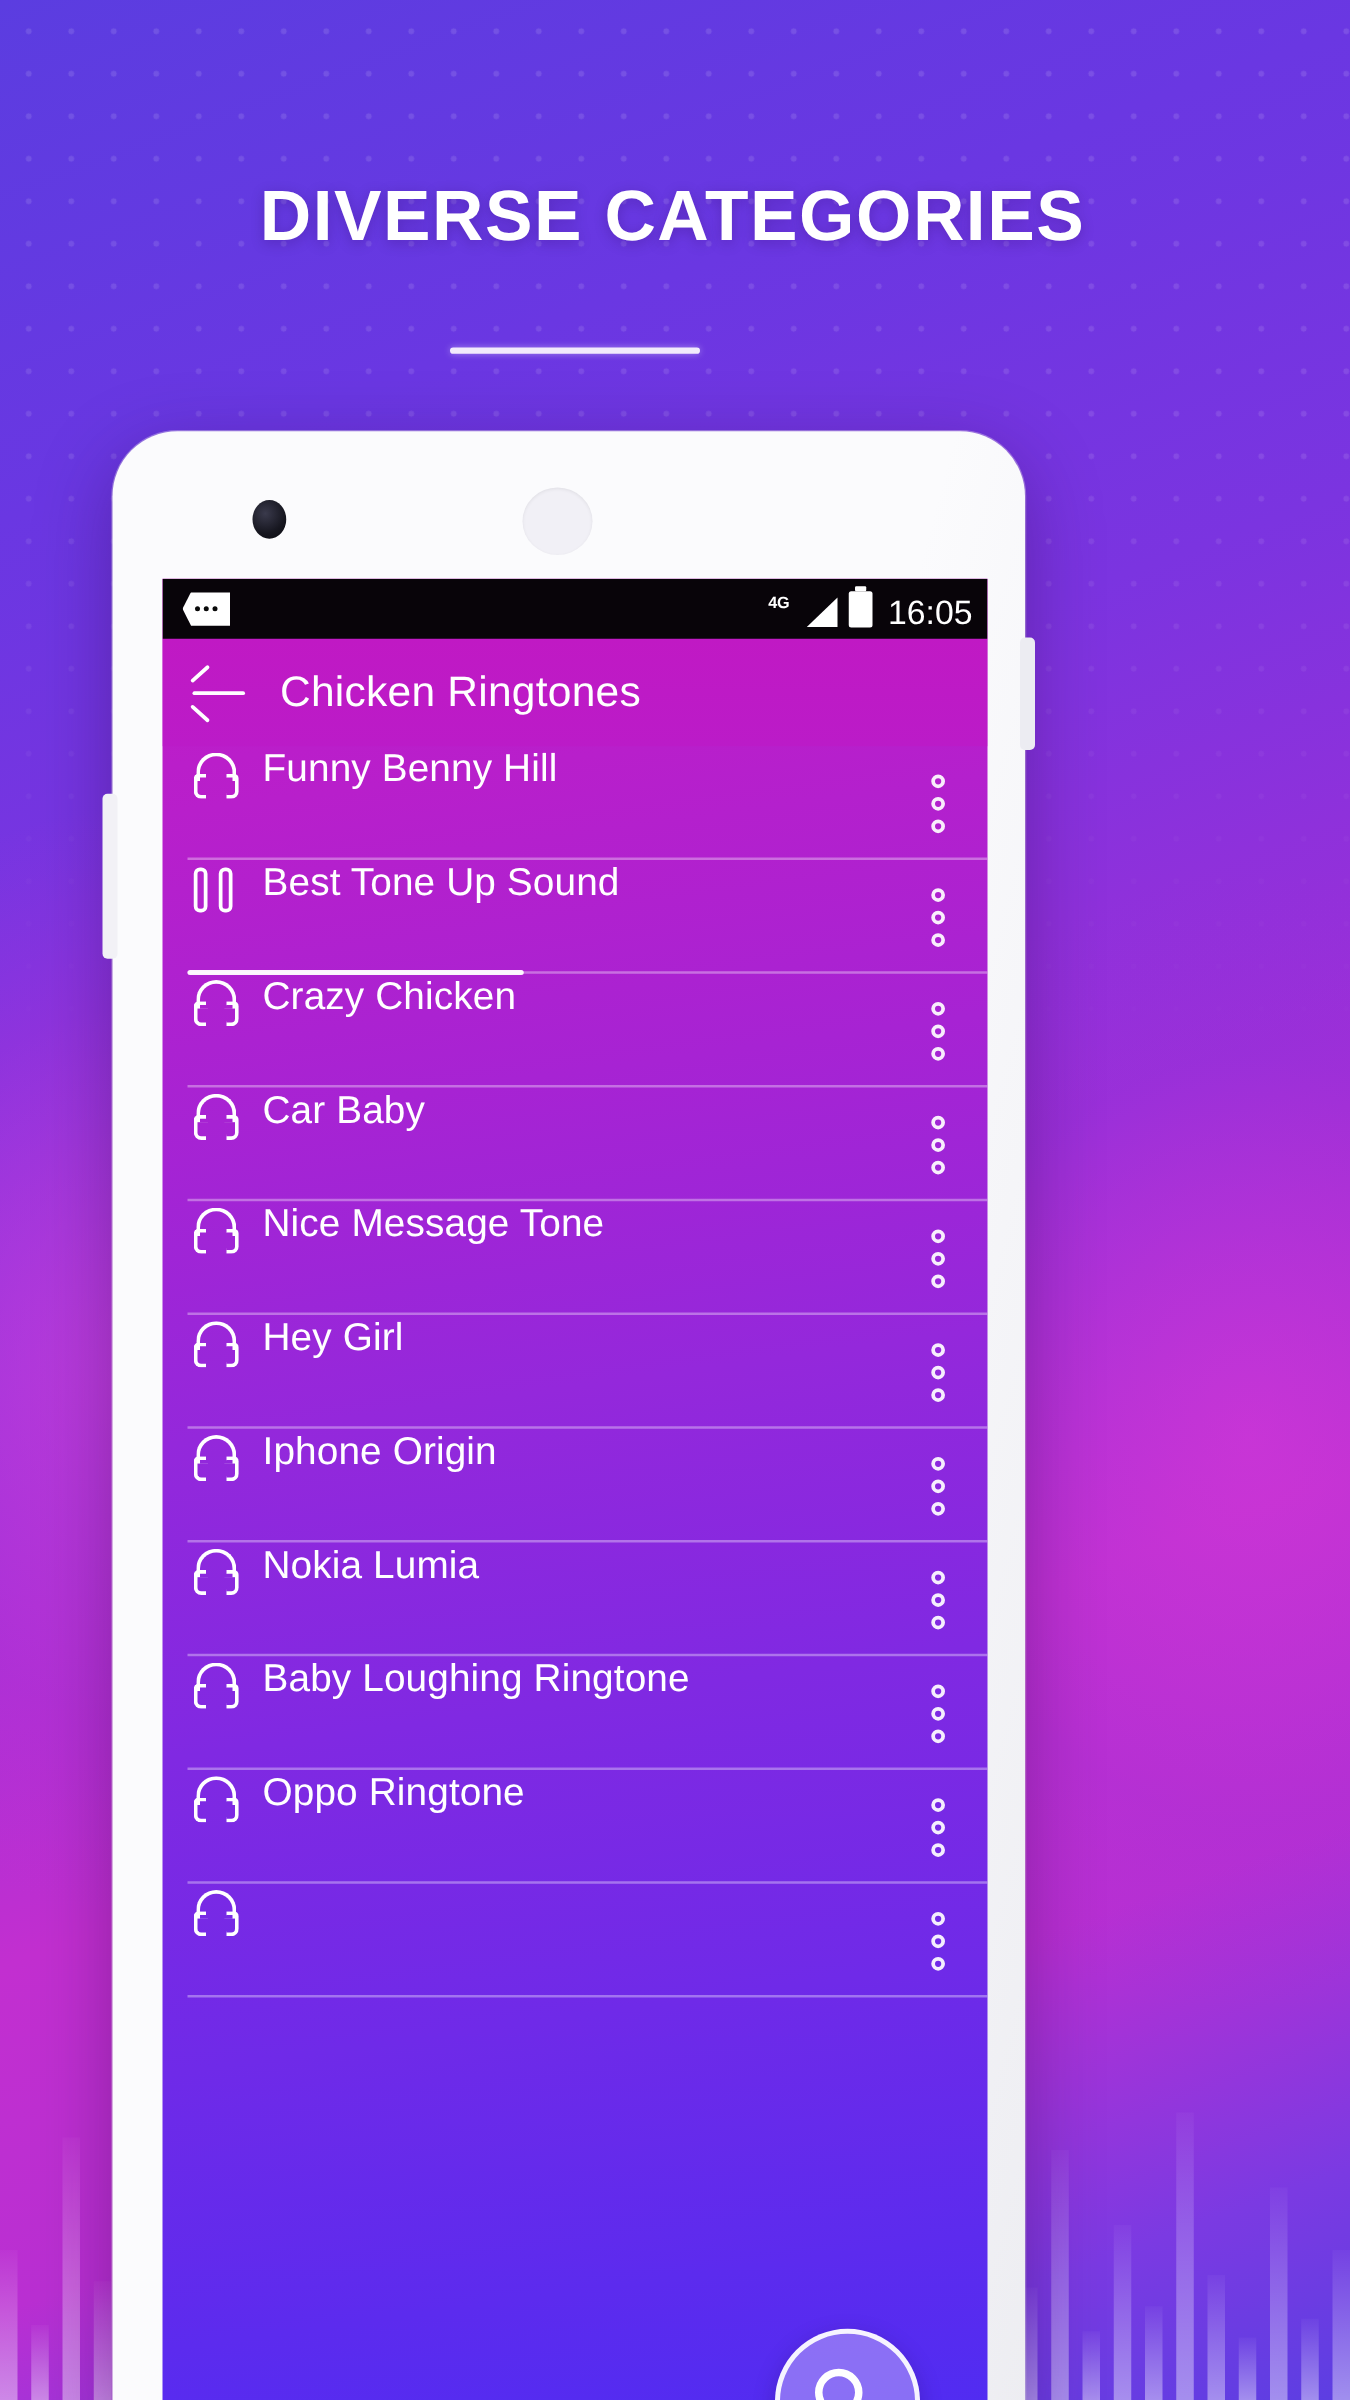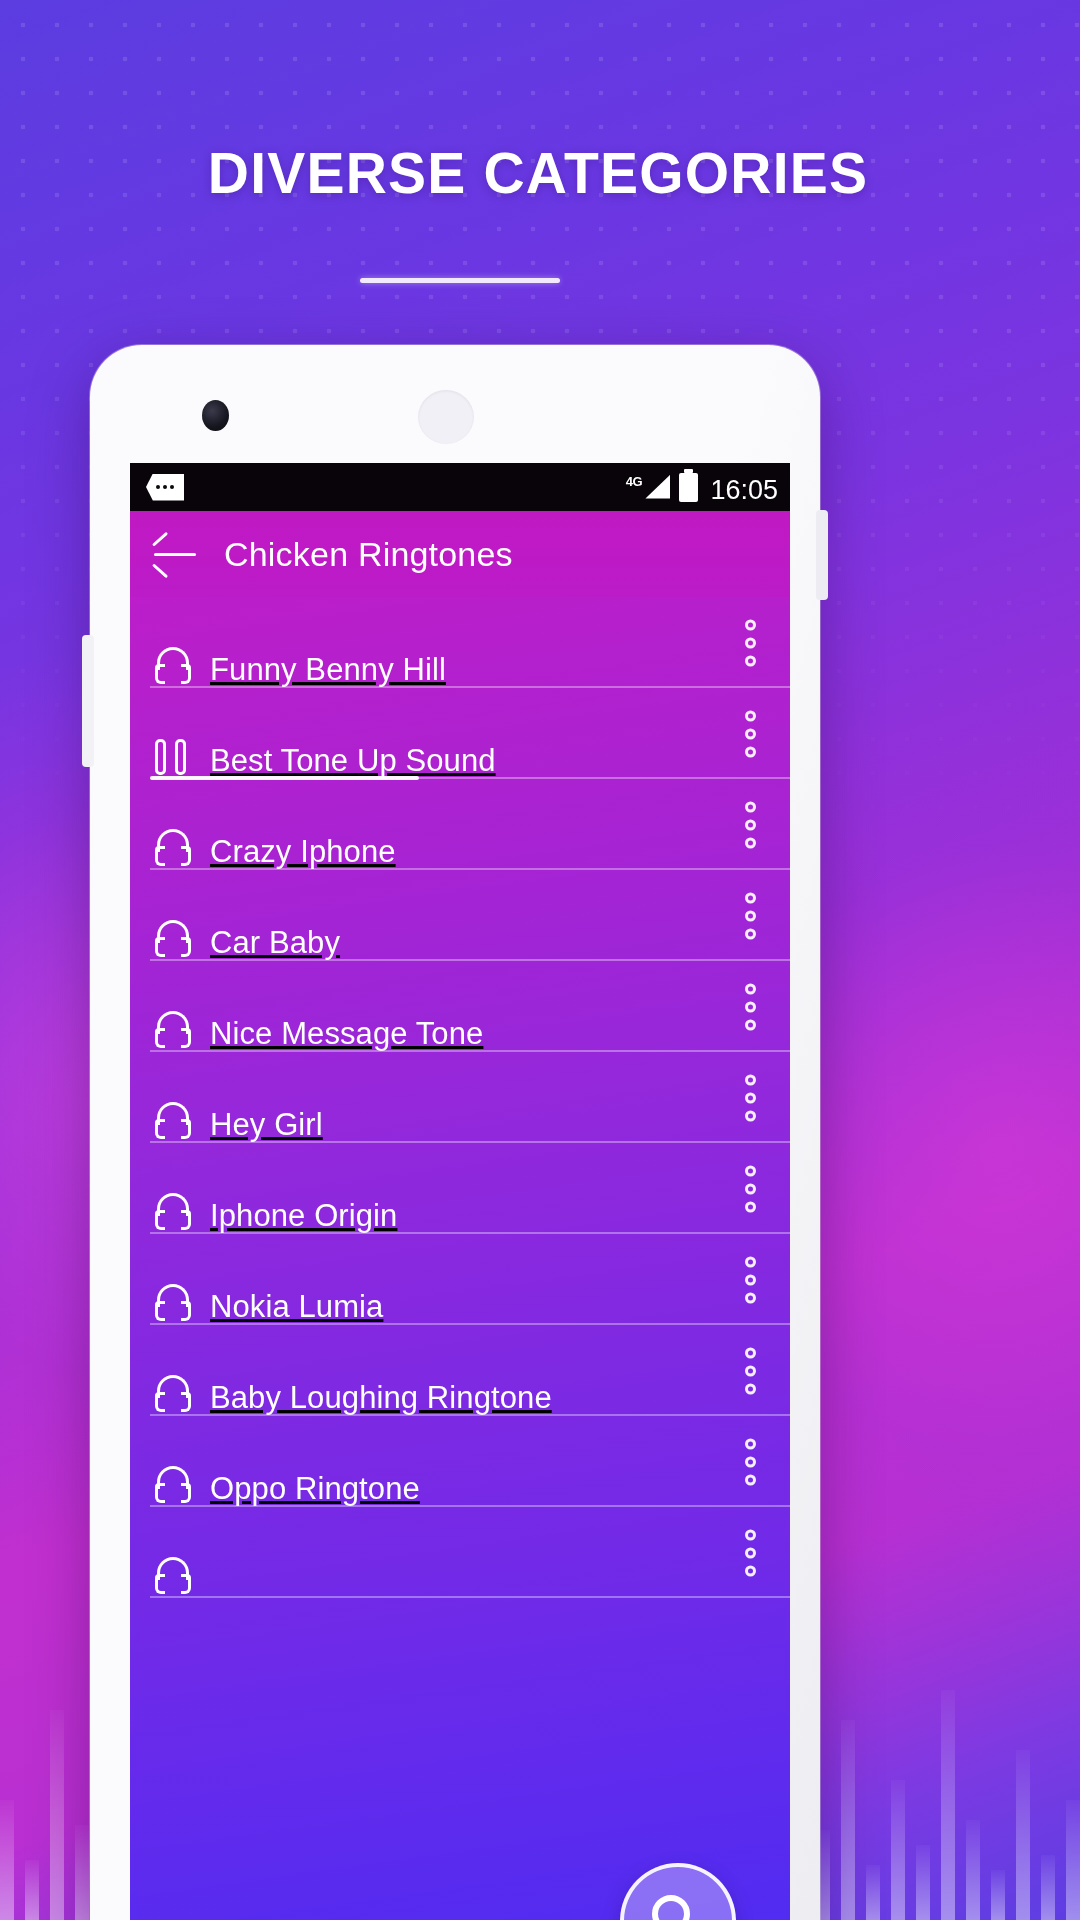--- a/index.html
+++ b/index.html
@@ -95,41 +95,41 @@
     color:#fff;
   }
   #sb-left { display:flex; align-items:center; gap:8px; }
   .sms-icon {
     width:38px; height:27px; background:#fff; position:relative;
     clip-path: polygon(0% 50%, 18% 0%, 100% 0%, 100% 100%, 18% 100%);
     display:flex; align-items:center; justify-content:center; gap:3px;
   }
   .sms-icon i { width:4px; height:4px; border-radius:50%; background:#0a0a0a; display:block; }
   #sb-right { margin-left:auto; display:flex; align-items:flex-end; gap:9px; }
-  .net-wrap { display:flex; align-items:flex-start; gap:3px; }
+  .net-wrap { display:flex; align-items:flex-end; gap:14px; }
   .net-4g { font-size:13px; font-weight:bold; line-height:1; margin-bottom:14px; letter-spacing:-.3px; }
   .signal { width:25px; height:24px; background:#fff; clip-path: polygon(100% 0%, 100% 100%, 0% 100%); }
   .battery { width:19px; height:29px; background:#fff; border-radius:2px; position:relative; }
   .battery:before{ content:""; position:absolute; top:-4px; left:5px; width:9px; height:4px; background:#fff; border-radius:1px;}
   .clock { font-size:27px; line-height:1; font-weight:400; margin-left:3px; margin-bottom:-2px; }
 
   
   #appbar {
     height:86px; display:flex; align-items:center; gap:26px; padding-left:22px;
     background:linear-gradient(180deg,#c019c4 0%, #bb1bc8 100%);
   }
   .back-arrow { width:46px; height:30px; position:relative; flex:0 0 auto; }
   .back-arrow .shaft { position:absolute; top:14px; left:2px; width:42px; height:3px; background:#fff; border-radius:2px;}
   .back-arrow .h1 { position:absolute; top:5px; left:1px; width:19px; height:3px; background:#fff; border-radius:2px; transform:rotate(-42deg); transform-origin:left center;}
   .back-arrow .h2 { position:absolute; top:24px; left:1px; width:19px; height:3px; background:#fff; border-radius:2px; transform:rotate(42deg); transform-origin:left center;}
   #appbar-title { color:#fff; font-size:34px; letter-spacing:.2px; }
 
   
   #list { position:relative; }
-  .row { position:relative; height:91px; display:flex; align-items:flex-end; padding:0 4px 0 20px;text-decoration:underline; }
+  .row { position:relative; height:91px; display:flex; align-items:flex-start; padding:0 4px 0 20px; }
   .row .ico { width:46px; height:46px; flex:0 0 auto; margin-right:14px; position:relative; }
   .row .label { color:#fff; font-size:31px; letter-spacing:.1px; }
 
   
   .hp-band { position:absolute; left:7px; top:5px; width:32px; height:23px;
              border:3px solid #fff; border-bottom:none; border-radius:17px 17px 0 0; }
   .hp-l, .hp-r { position:absolute; top:22px; width:10px; height:20px; border:3px solid #fff; }
   .hp-l { left:5px; border-radius:4px 0 0 6px; border-right:none; }
   .hp-r { right:5px; border-radius:0 4px 6px 0; border-left:none; }
   
@@ -259,21 +259,21 @@
           <span class="divider">
             <span class="prog" style="width: 42%;"></span>
           </span>
         </div>
         <div class="row">
           <span class="ico">
             <span class="hp-band"></span>
             <span class="hp-l"></span>
             <span class="hp-r"></span>
           </span>
-          <span class="label">Crazy Iphone</span>
+          <span class="label">Crazy Chicken</span>
           <span class="dots">
             <i></i>
             <i></i>
             <i></i>
           </span>
           <span class="divider"></span>
         </div>
         <div class="row">
           <span class="ico">
             <span class="hp-band"></span>

